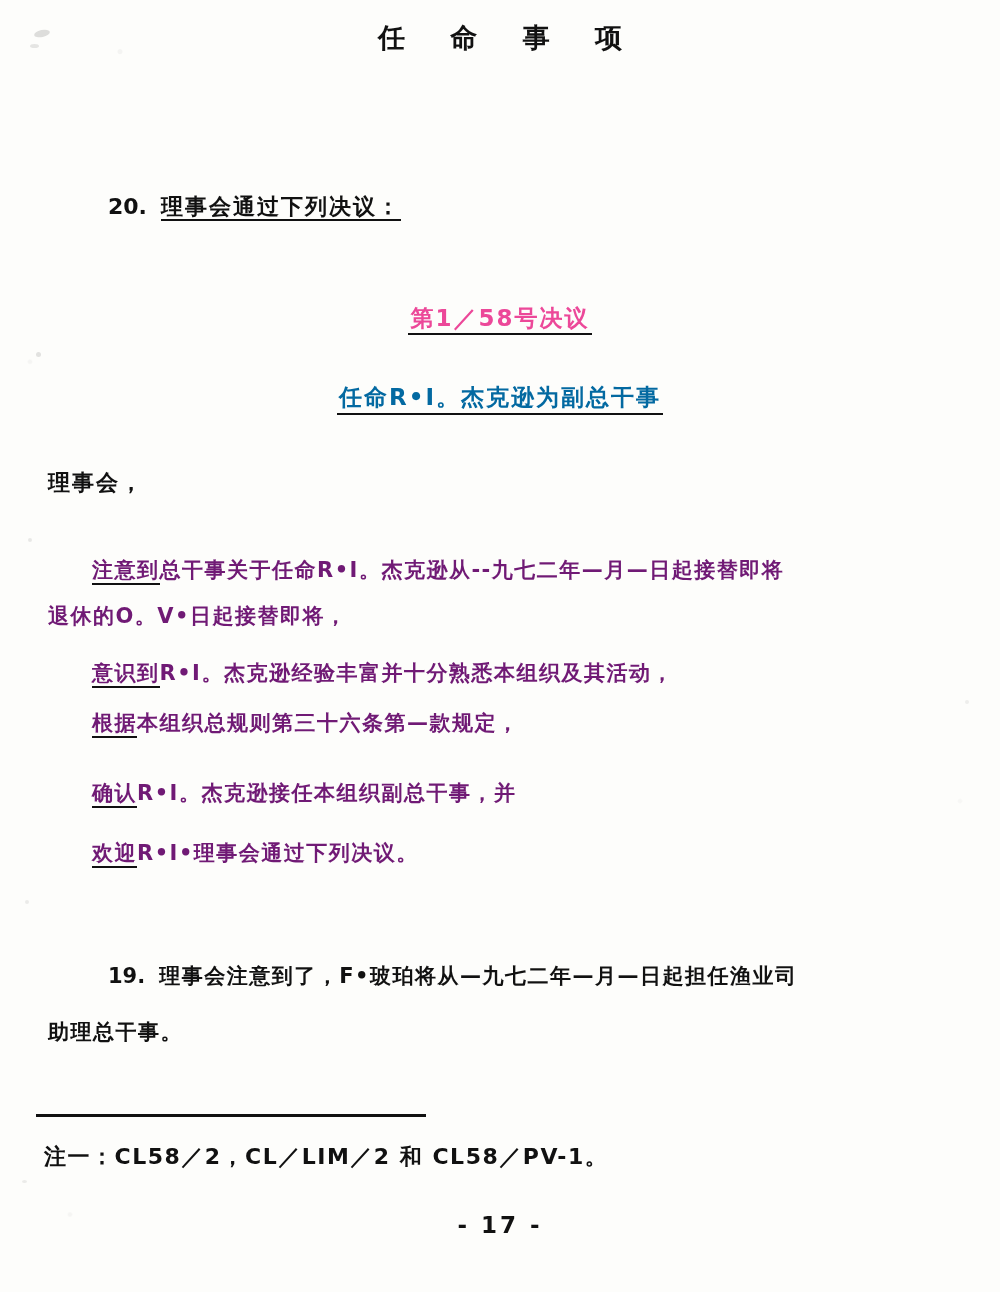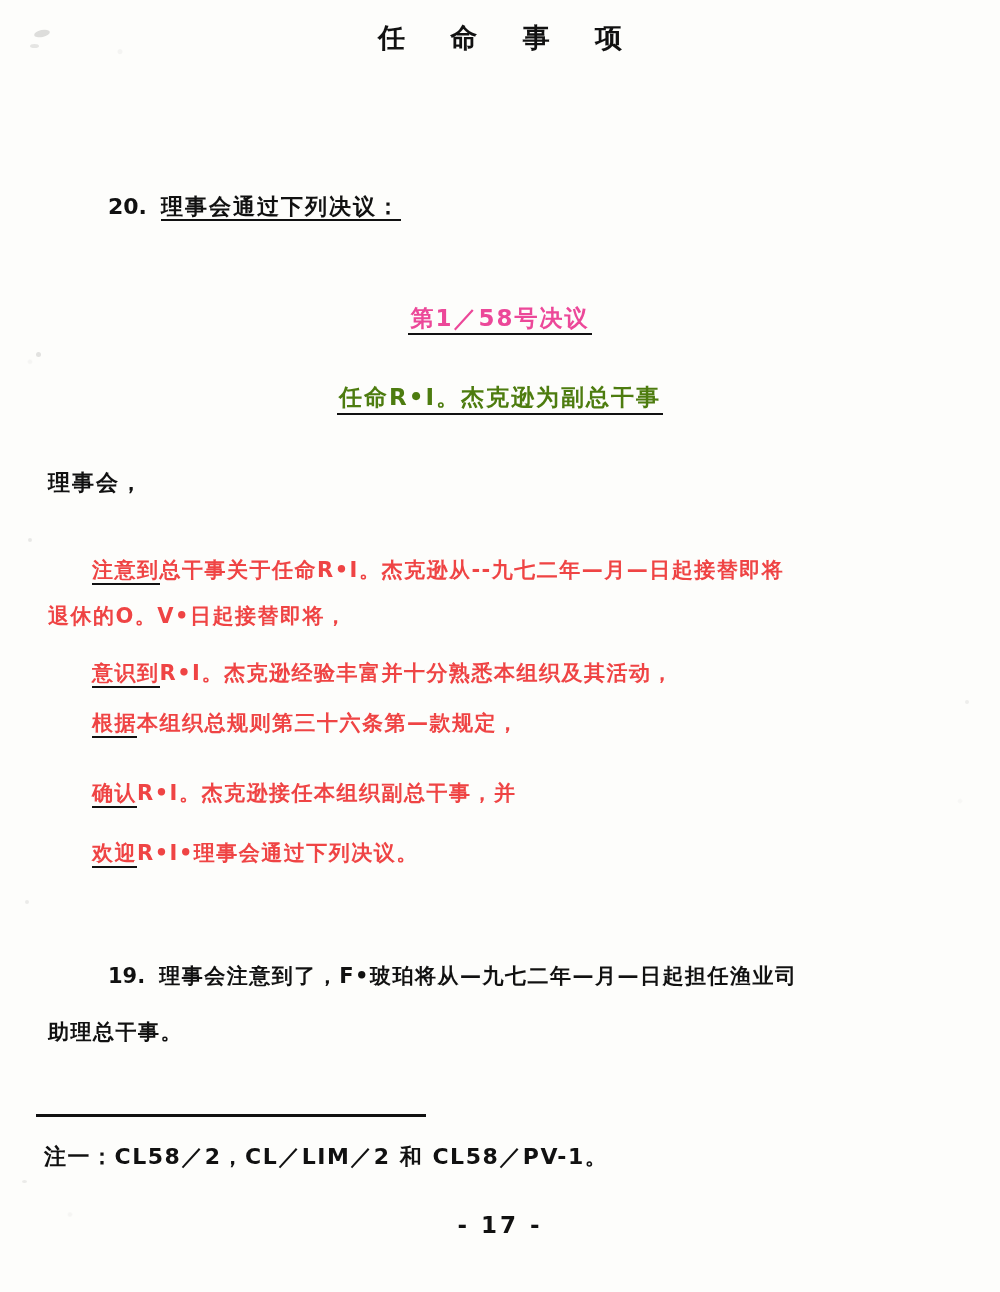--- a/index.html
+++ b/index.html
@@ -105,42 +105,42 @@
   }
 
   .resolution-title {
     position: absolute;
     left: 0; right: 0;
     top: 382px;
     text-align: center;
     font-size: 23px;
     font-weight: bold;
     letter-spacing: 2px;
-    color: #4d7c0f;
+    color: #0369a1;
   }
   .resolution-title span {
     border-bottom: 2px solid #111;
     padding: 0 2px 3px 2px;
   }
 
   .addressee {
     position: absolute;
     left: 48px;
     top: 468px;
     font-size: 22px;
     font-weight: bold;
     letter-spacing: 2px;
     color: #111;
   }
 
   .clause {
     position: absolute;
     font-size: 21px;
     letter-spacing: 1.5px;
-    color: #ef4444;
+    color: #701a75;
     font-weight: bold;
     line-height: 46px;
   }
   .clause .lead {
     border-bottom: 2px solid #111;
     padding-bottom: 1px;
   }
 
   .c1 { left: 92px; top: 547px; width: 880px; }
   .c1 .cont { position: absolute; left: -44px; top: 46px; white-space: nowrap; }

